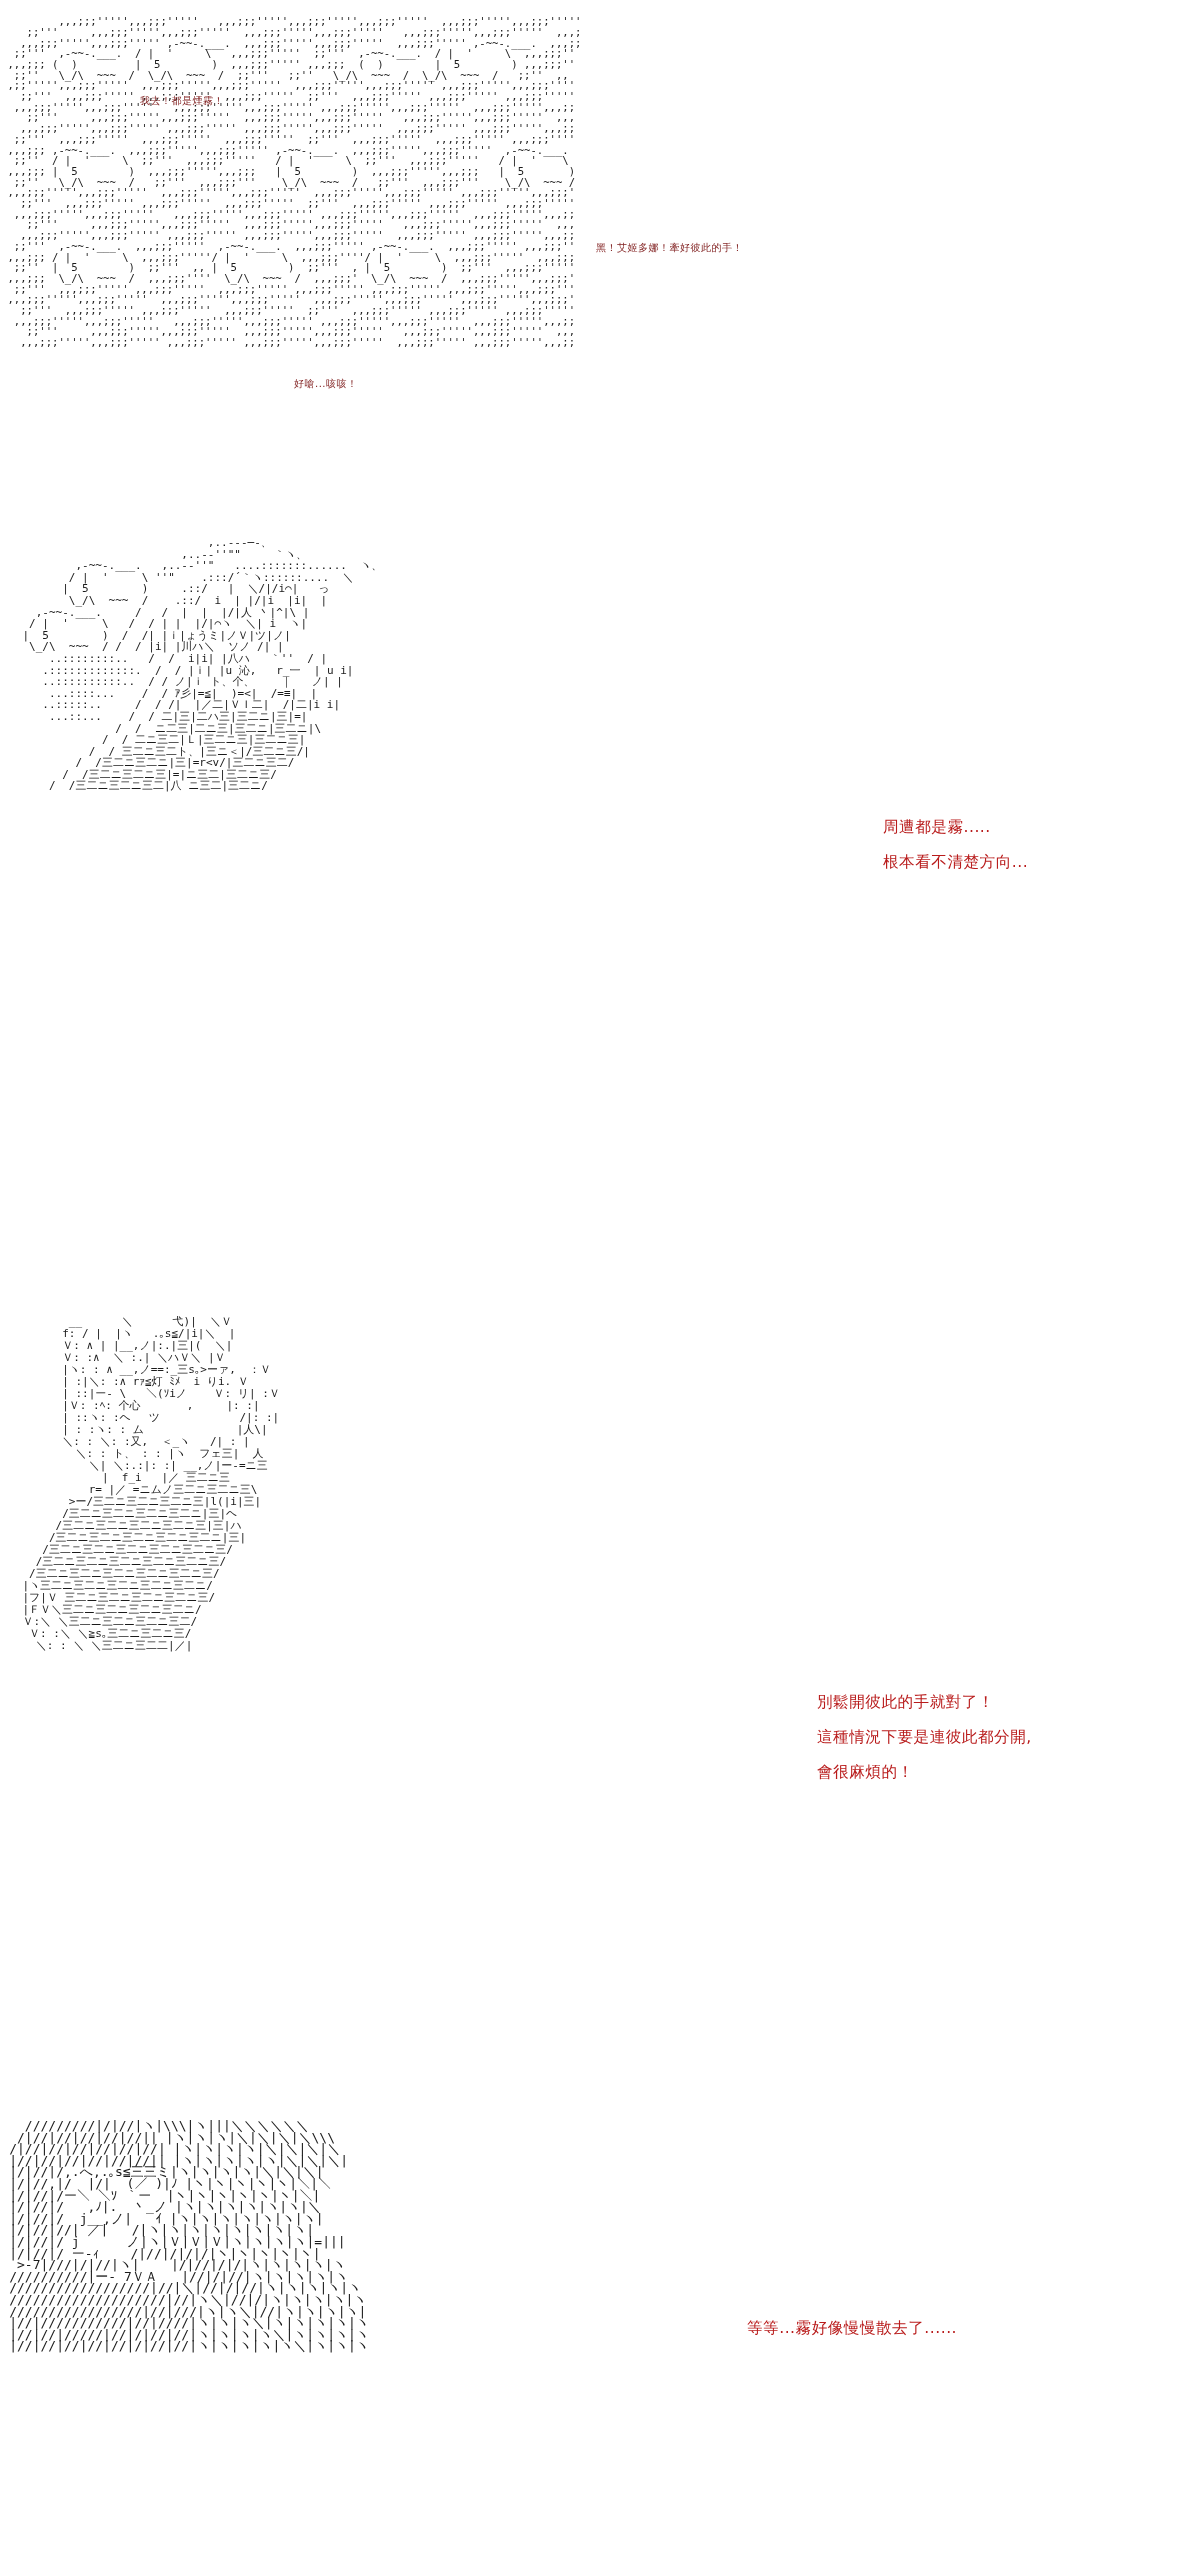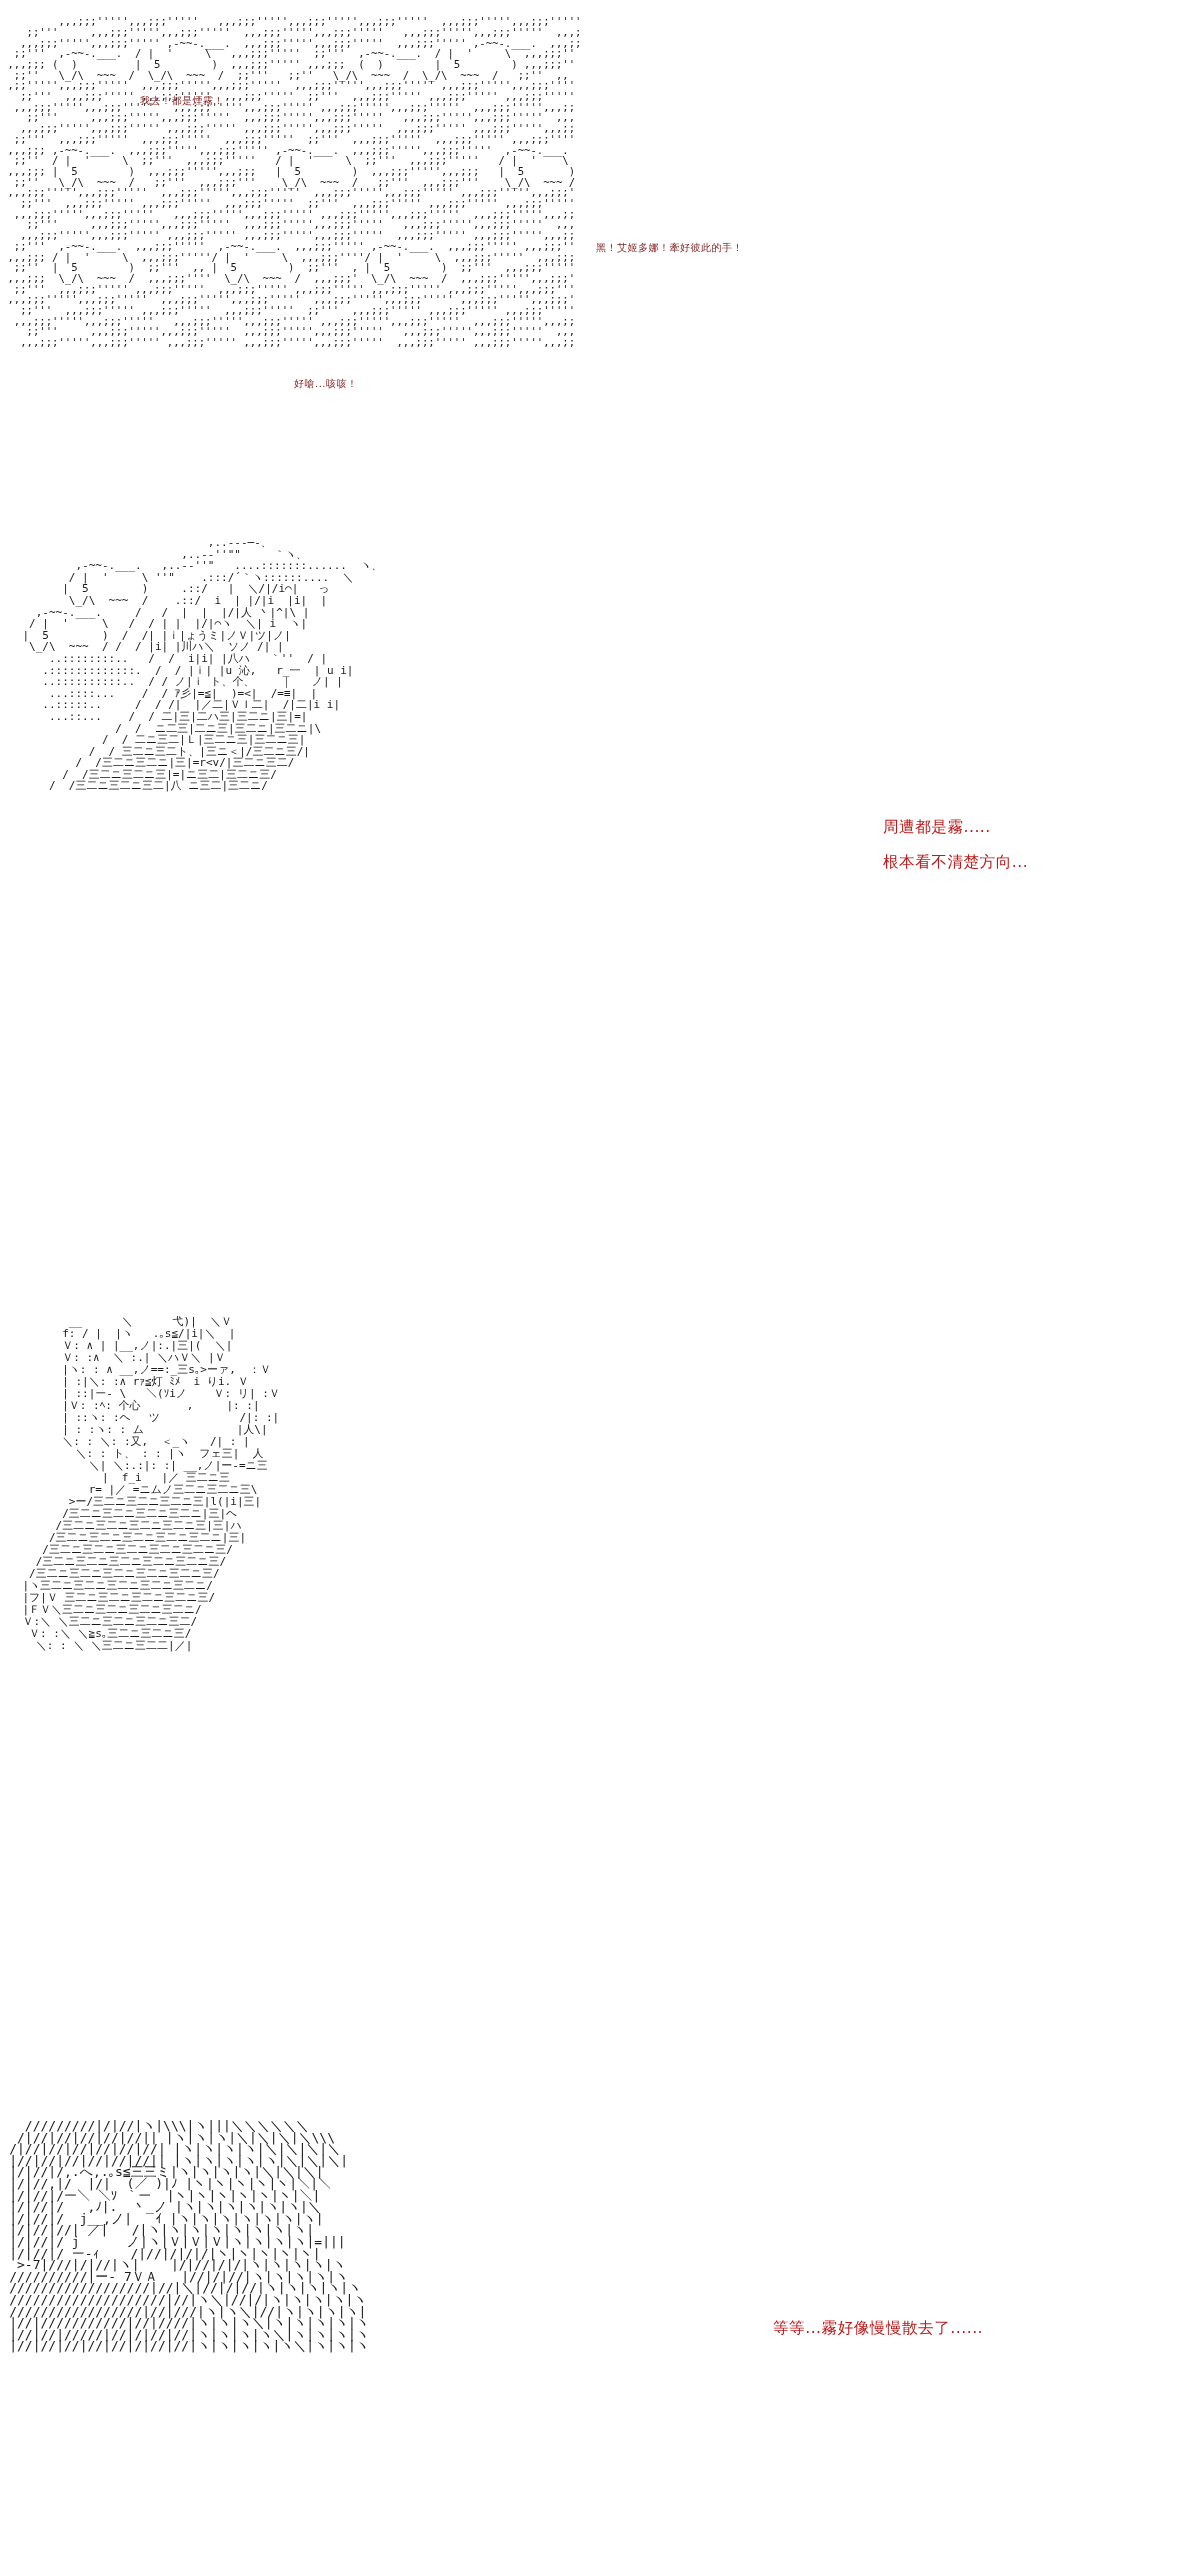--- a/index.html
+++ b/index.html
@@ -70,21 +70,21 @@
     position: absolute;
     white-space: pre;
     font-family: "DejaVu Sans", "Liberation Sans", sans-serif;
     color: #b91c1c;
     font-size: 15.6px;
     line-height: 35px;
     letter-spacing: 0.5px;
   }
   .side-1 { left: 883px; top: 810px; }
   .side-2 { left: 817px; top: 1685px; }
-  .side-3 { left: 773px; top: 2311px; text-align: center; }
+  .side-3 { left: 747px; top: 2311px; text-align: center; }
 </style>
 </head>
 <body>
 
 <div class="page">
 
   <pre class="aa" id="aa-panel-1">        ,,,;;;''''',,,;;;'''''   ,,,;;;''''',,,;;;''''',,,;;;'''''  ,,,;;;''''',,,;;;'''''
    ;;'''     ,,,;;;''''',,,;;;'''''  ,,,;;;''''',,,;;;'''''   ,,,;;;''''',,,;;;'''''  ,,,;
   ,,,;;;''''',,,;;;''''' ,-~~-.___.  ,,,;;;''''',,,;;;'''''  ,,,;;;''''' ,-~~-.___.  ,,,;;
  ;;'''  ,-~~-.___.  / |  '     \   ,,,;;;'''''  ;;'''  ,-~~-.___.  / |  '     \  ,,,;;;''
@@ -169,20 +169,21 @@
      /三二ニ三二ニ三二ニ三二ニ三二ニ三/
     /三二ニ三二ニ三二ニ三二ニ三二ニ三/
    /三二ニ三二ニ三二ニ三二ニ三二ニ三/
   |ヽ三二ニ三二ニ三二ニ三二ニ三二ニ/
   |フ|Ｖ 三二ニ三二ニ三二ニ三二ニ三/
   |ＦＶ＼三二ニ三二ニ三二ニ三二ニ/
   Ｖ:＼ ＼三二ニ三二ニ三二ニ三二/
    Ｖ: :＼ ＼≧s｡三二ニ三二ニ三/
     ＼: : ＼ ＼三二ニ三二二|／|</pre>
 
+  <div class="side-block side-2"><span>別鬆開彼此的手就對了！</span><br><span>這種情況下要是連彼此都分開,</span><br><span>會很麻煩的！</span></div>
 
   <pre class="aa" id="aa-panel-4">  /////////|/|//|ヽ|\\\|ヽ|||＼＼＼＼＼＼
  /|//|//|//|//|//|| |ヽ|ヽ|ヽ|＼|＼|＼|＼\\\
 /|//|//|//|//|//|//| |ヽ|ヽ|ヽ|ヽ|＼|＼|＼|＼
 |//|//|//|//|//|//|| |ヽ|ヽ|ヽ|ヽ|ヽ|＼|＼|＼|
 |/|//|/,.へ,.｡s≦三三ミ|ヽ|ヽ|ヽ|ヽ|＼|＼|＼|
 |/|//,|/  |/|  (／ )|ﾉ |ヽ|ヽ|ヽ|ヽ|ヽ|＼|＼
 |/|//|/ー＼ ＼ｿ ｀ー  |ヽ|ヽ|ヽ|ヽ|ヽ|ヽ|＼|
 |/|//|/   ,ﾉ|.  丶_ノ |ヽ|ヽ|ヽ|ヽ|ヽ|ヽ|＼
 |/|//|/  j__,ノ|   ｲ |ヽ|ヽ|ヽ|ヽ|ヽ|ヽ|ヽ|

